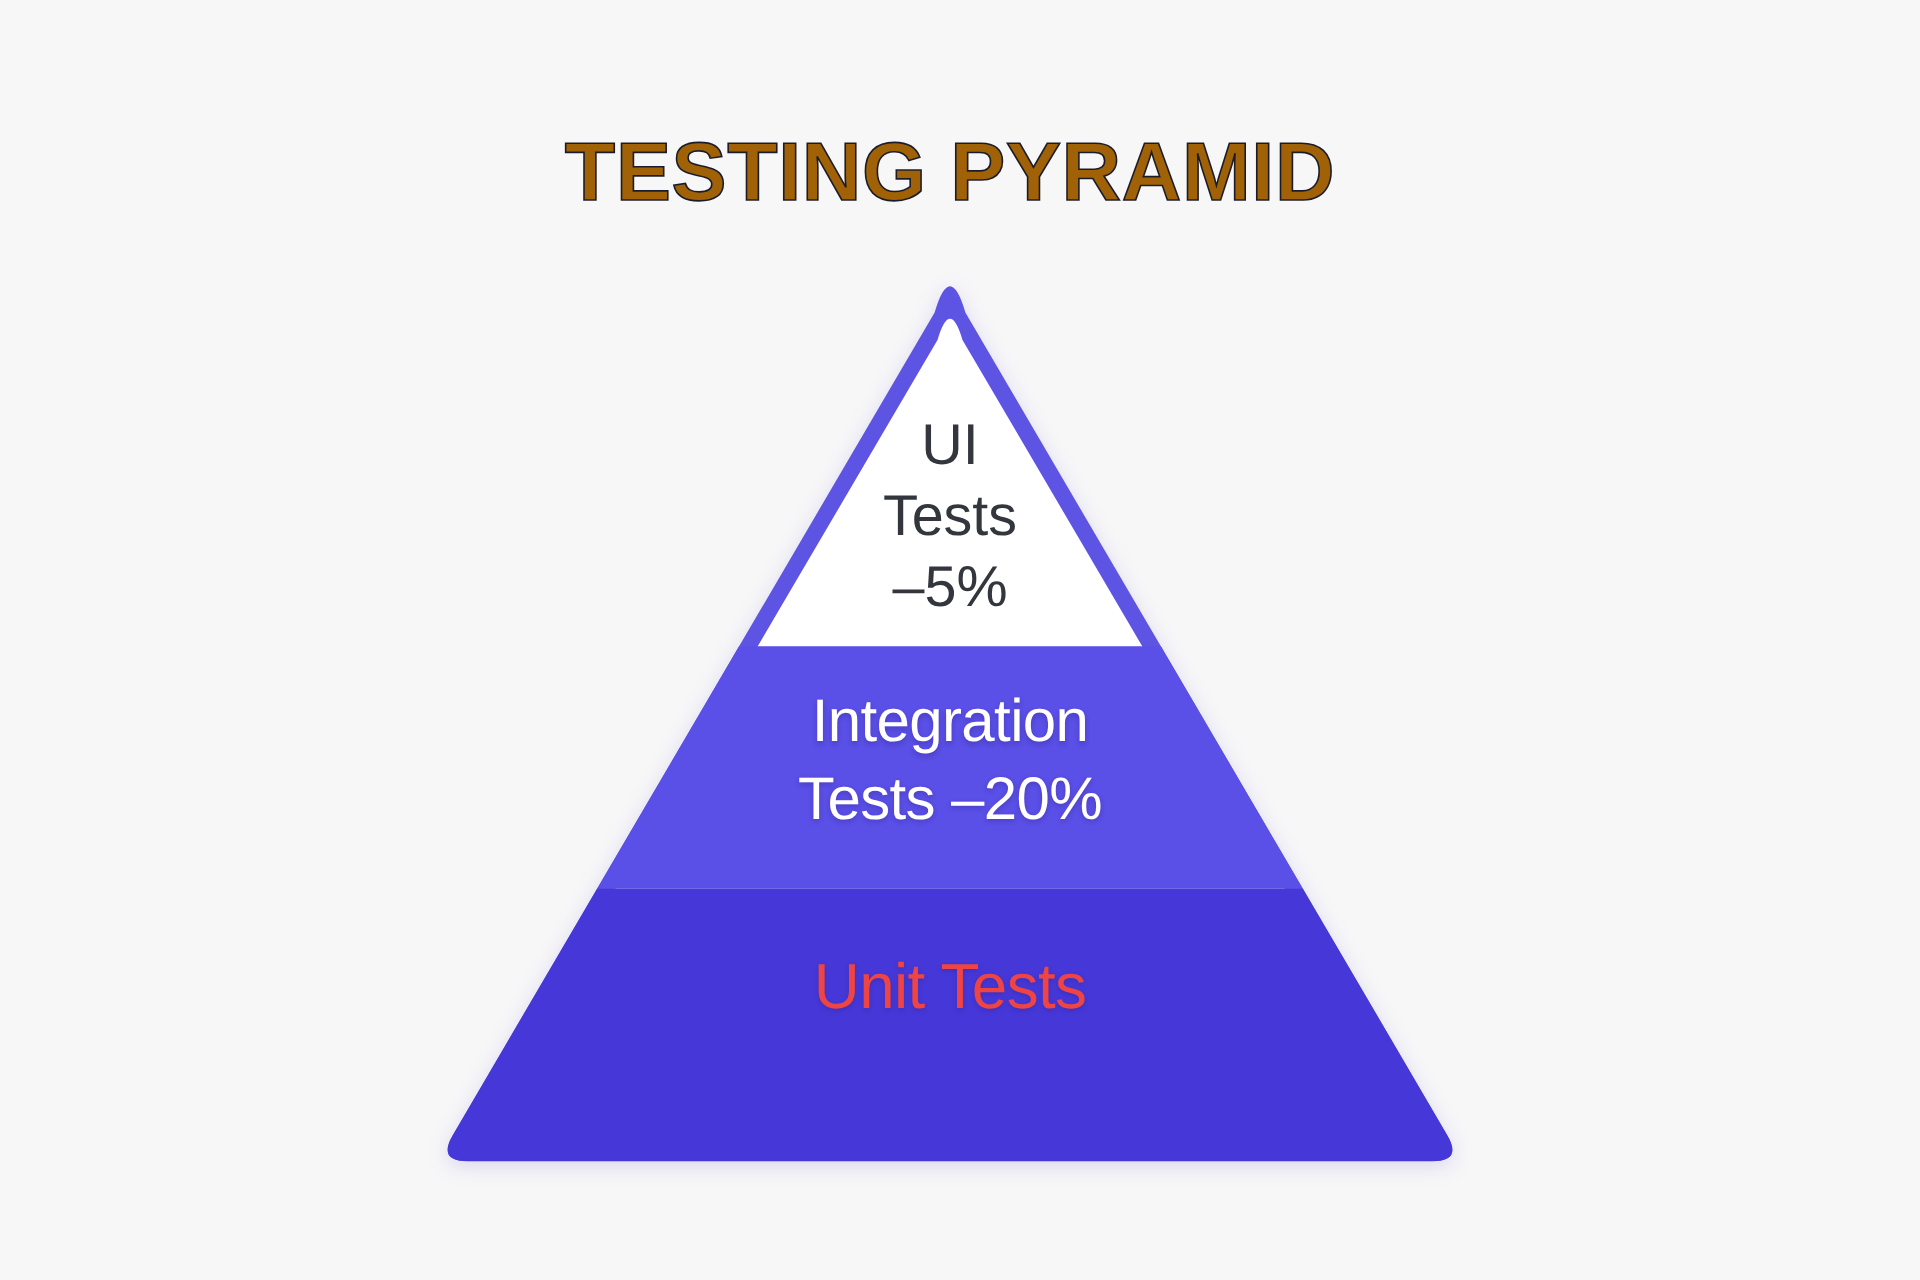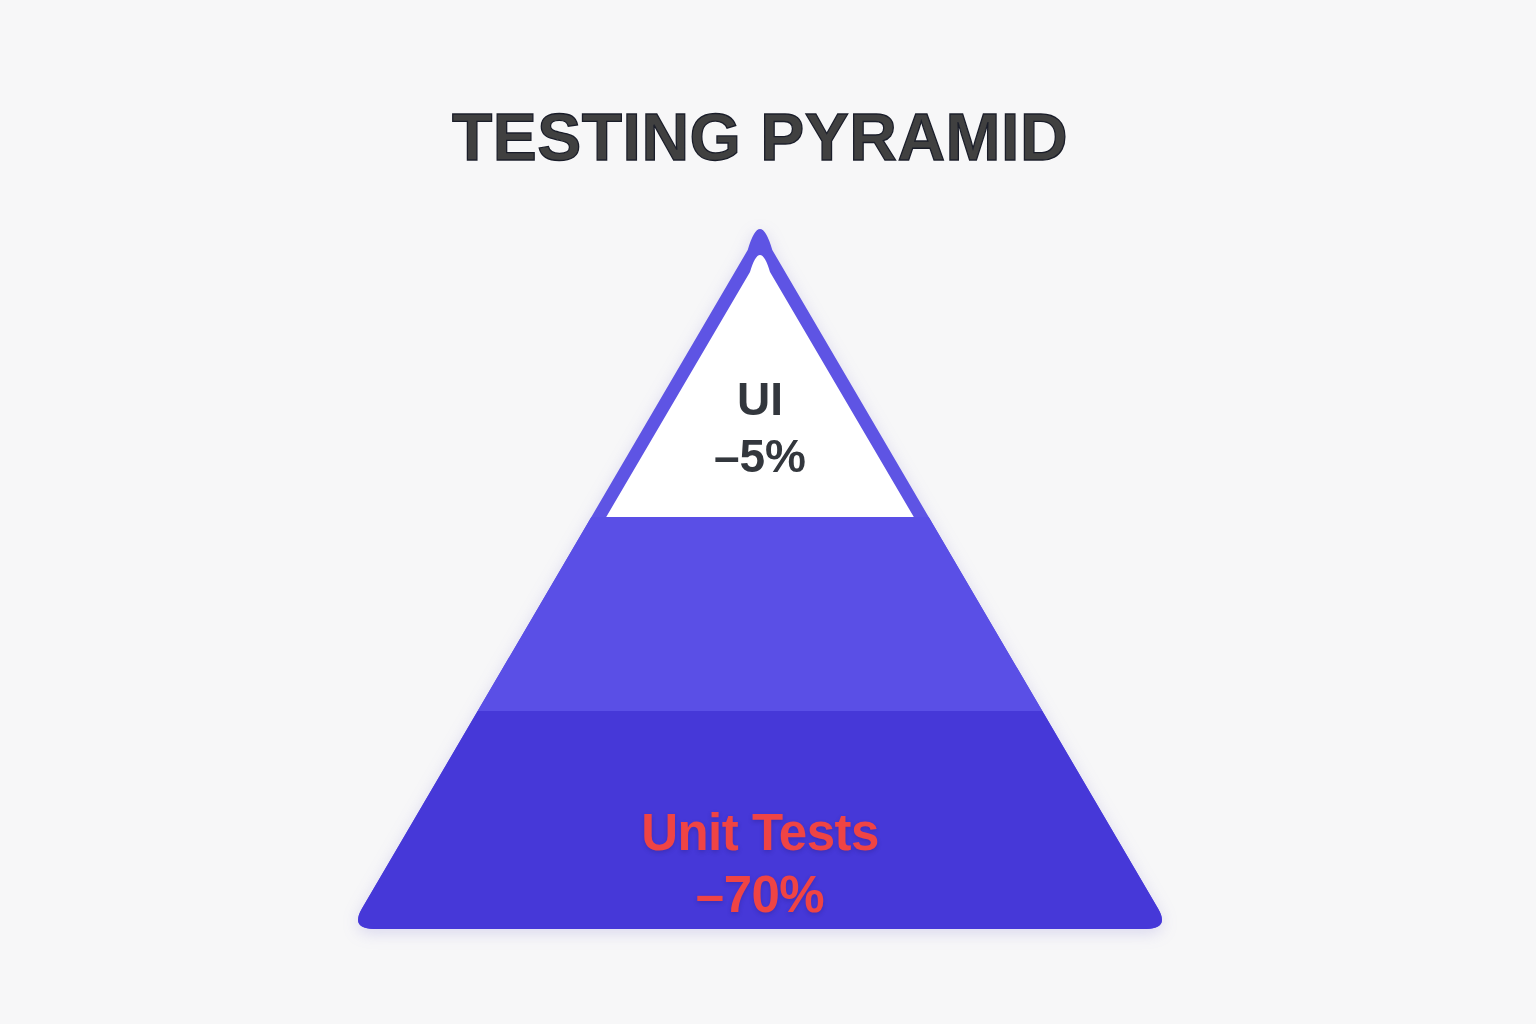--- a/index.html
+++ b/index.html
@@ -19,34 +19,33 @@
     position: absolute;
     top: 104px;
     left: 0;
     width: 1520px;
     margin: 0;
     text-align: center;
     font-size: 66px;
     line-height: 66px;
     font-weight: 700;
     letter-spacing: 0.5px;
-    color: #404040;
+    color: #a16207;
     -webkit-text-stroke: 1.3px #1A1D29;
   }
   .pyramid-svg {
     position: absolute;
     top: 0;
     left: 0;
     filter: drop-shadow(0 4px 8px rgba(100, 90, 200, 0.20));
   }
   .tier-label {
     position: absolute;
     text-align: center;
-    font-weight: 700;
-    margin-top: 44px;
+    font-weight: 400;
   }
   .tier-label div { width: 100%; }
   .t1 {
     left: 560px;
     width: 400px;
     top: 327px;
     font-size: 46px;
     line-height: 57px;
     color: #33373D;
   }
@@ -90,22 +89,26 @@
     <path d="M382.1 898.8 L750 272 Q760 238 770 272 L1137.9 898.8 Q1148 916 1128 916 L392 916 Q372 916 382.1 898.8 Z" fill="#FFFFFF"></path>
 
     <g clip-path="url(#pyr-clip)">
       <rect x="330" y="517" width="860" height="194" fill="#5A4FE6"></rect>
       <rect x="330" y="711" width="860" height="230" fill="#4638D8"></rect>
     </g>
   </svg>
 
   <div class="tier-label t1">
     <div>UI</div>
+    <div>Tests</div>
     <div>–5%</div>
   </div>
 
+  <div class="tier-label t2">
+    <div>Integration</div>
+    <div>Tests –20%</div>
+  </div>
 
   <div class="tier-label t3">
     <div>Unit Tests</div>
-    <div>–70%</div>
   </div>
 
 </div>
 
 </body></html>

